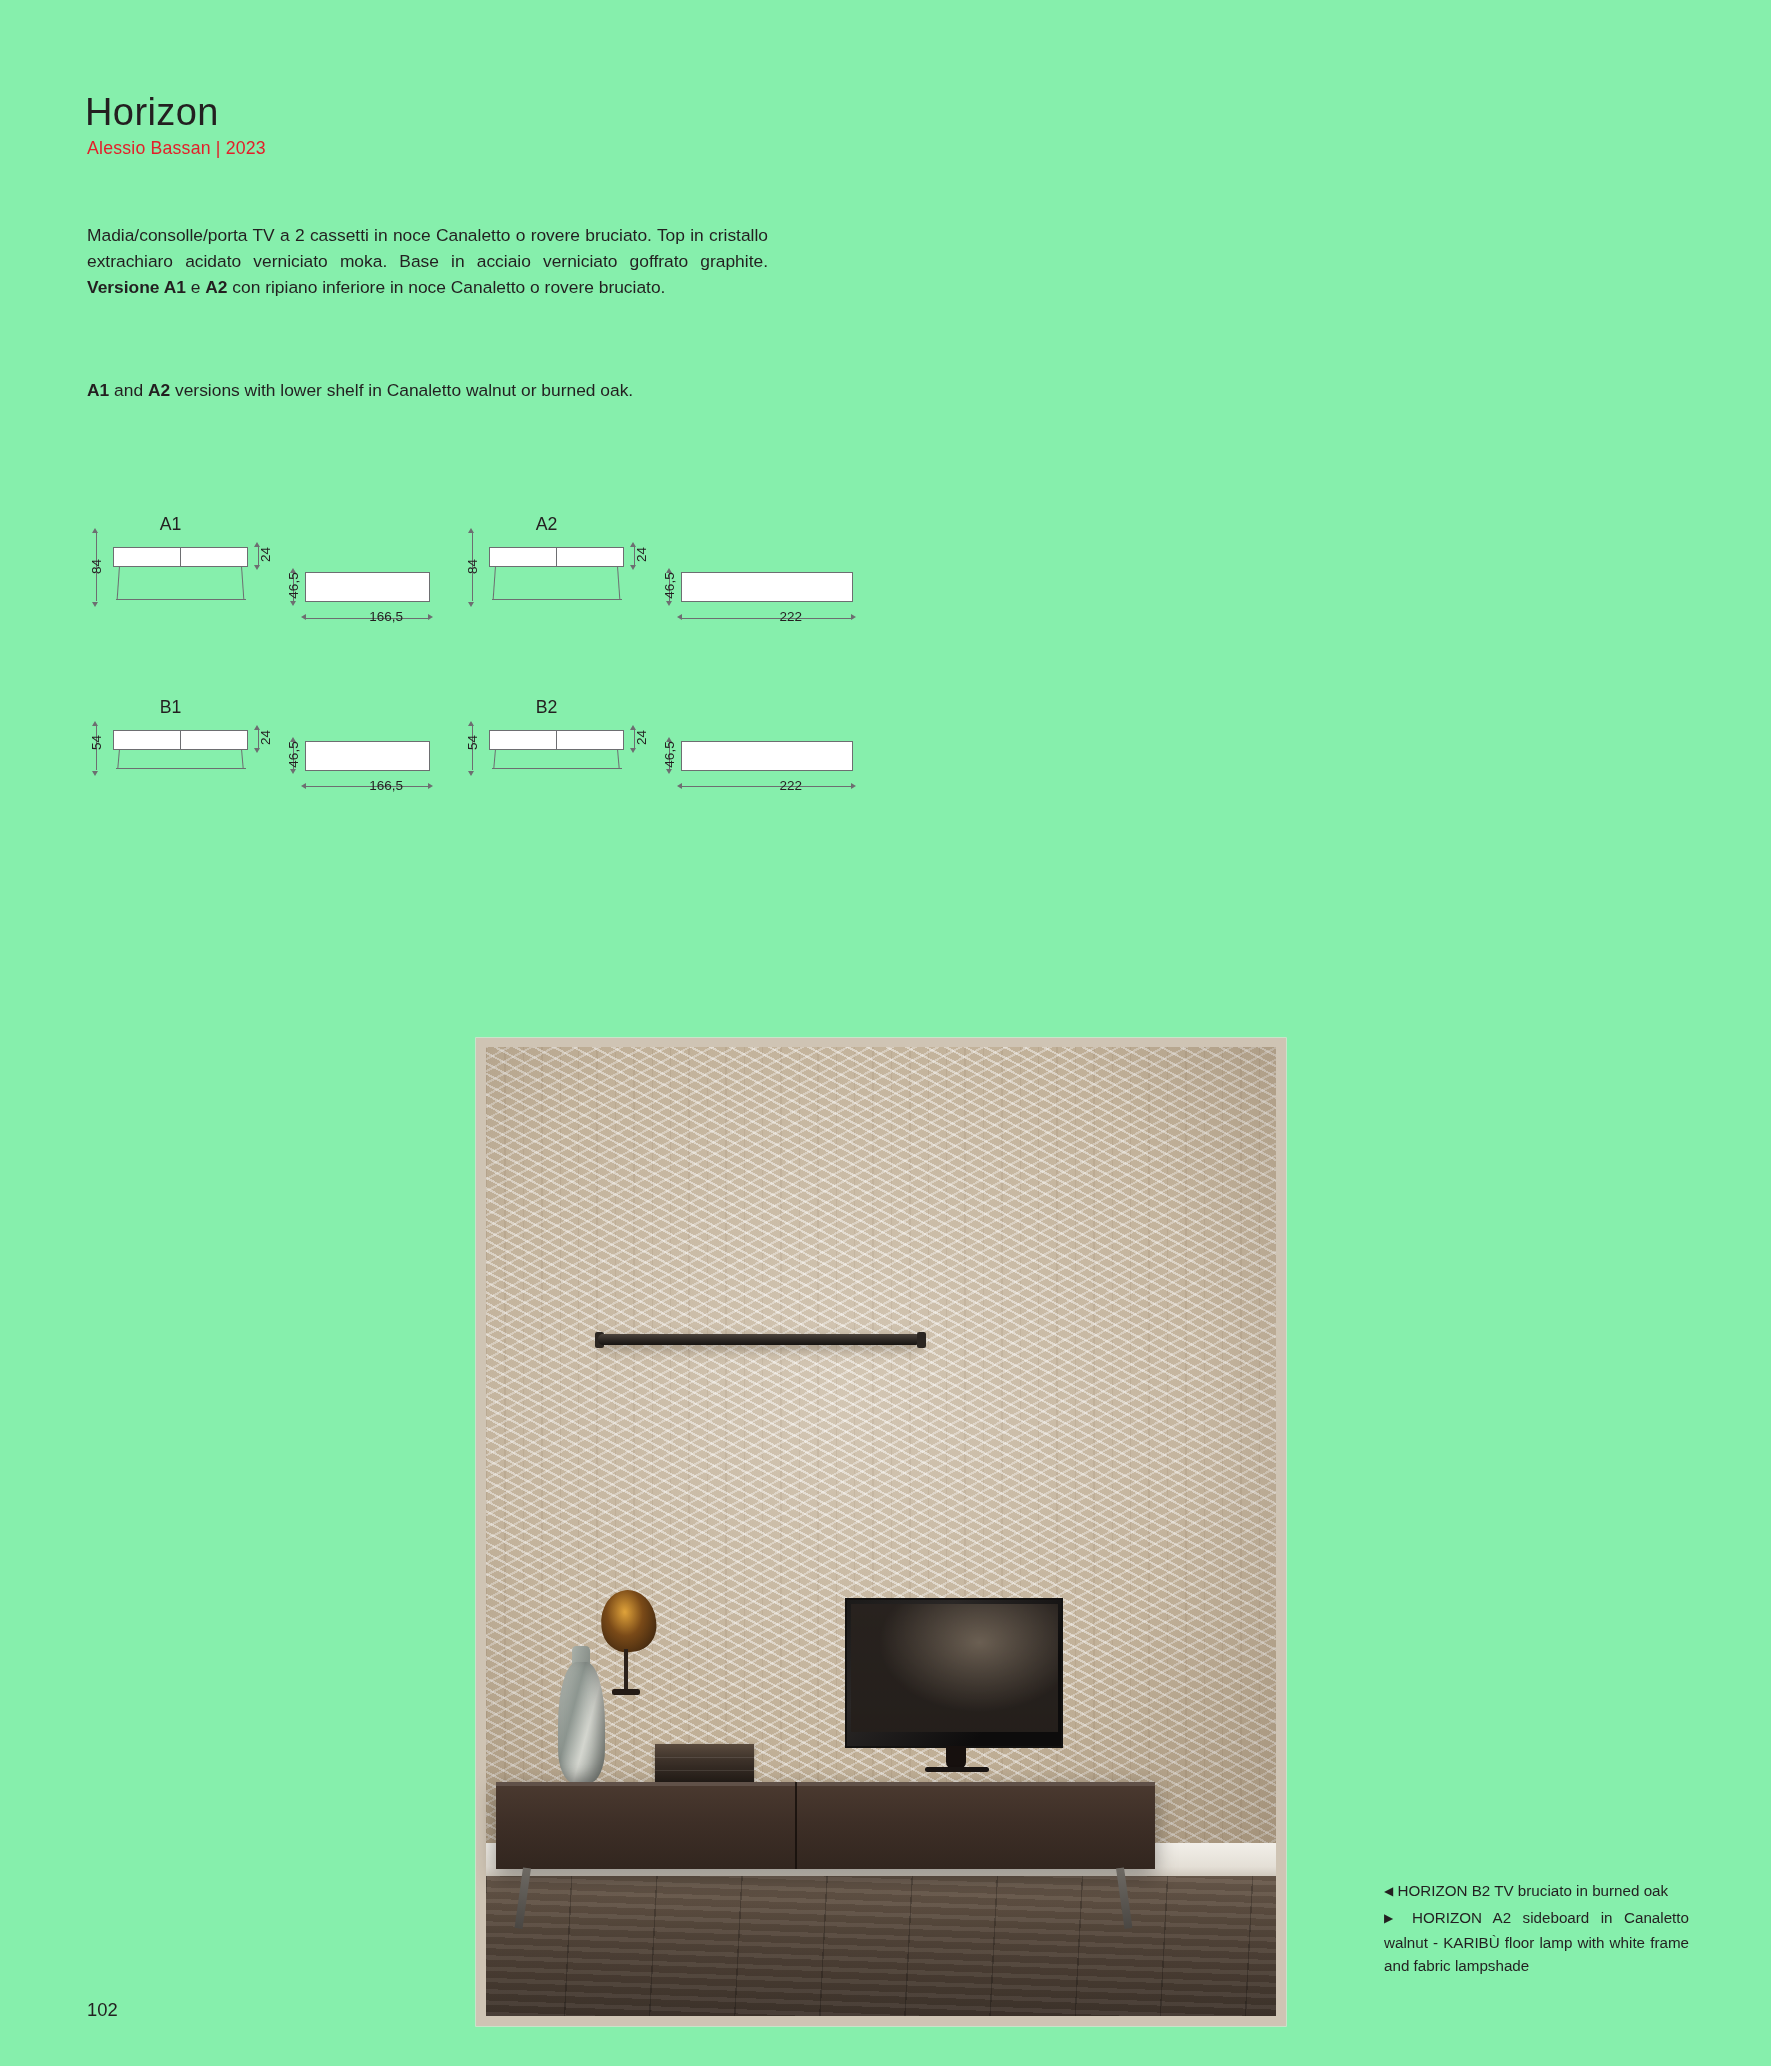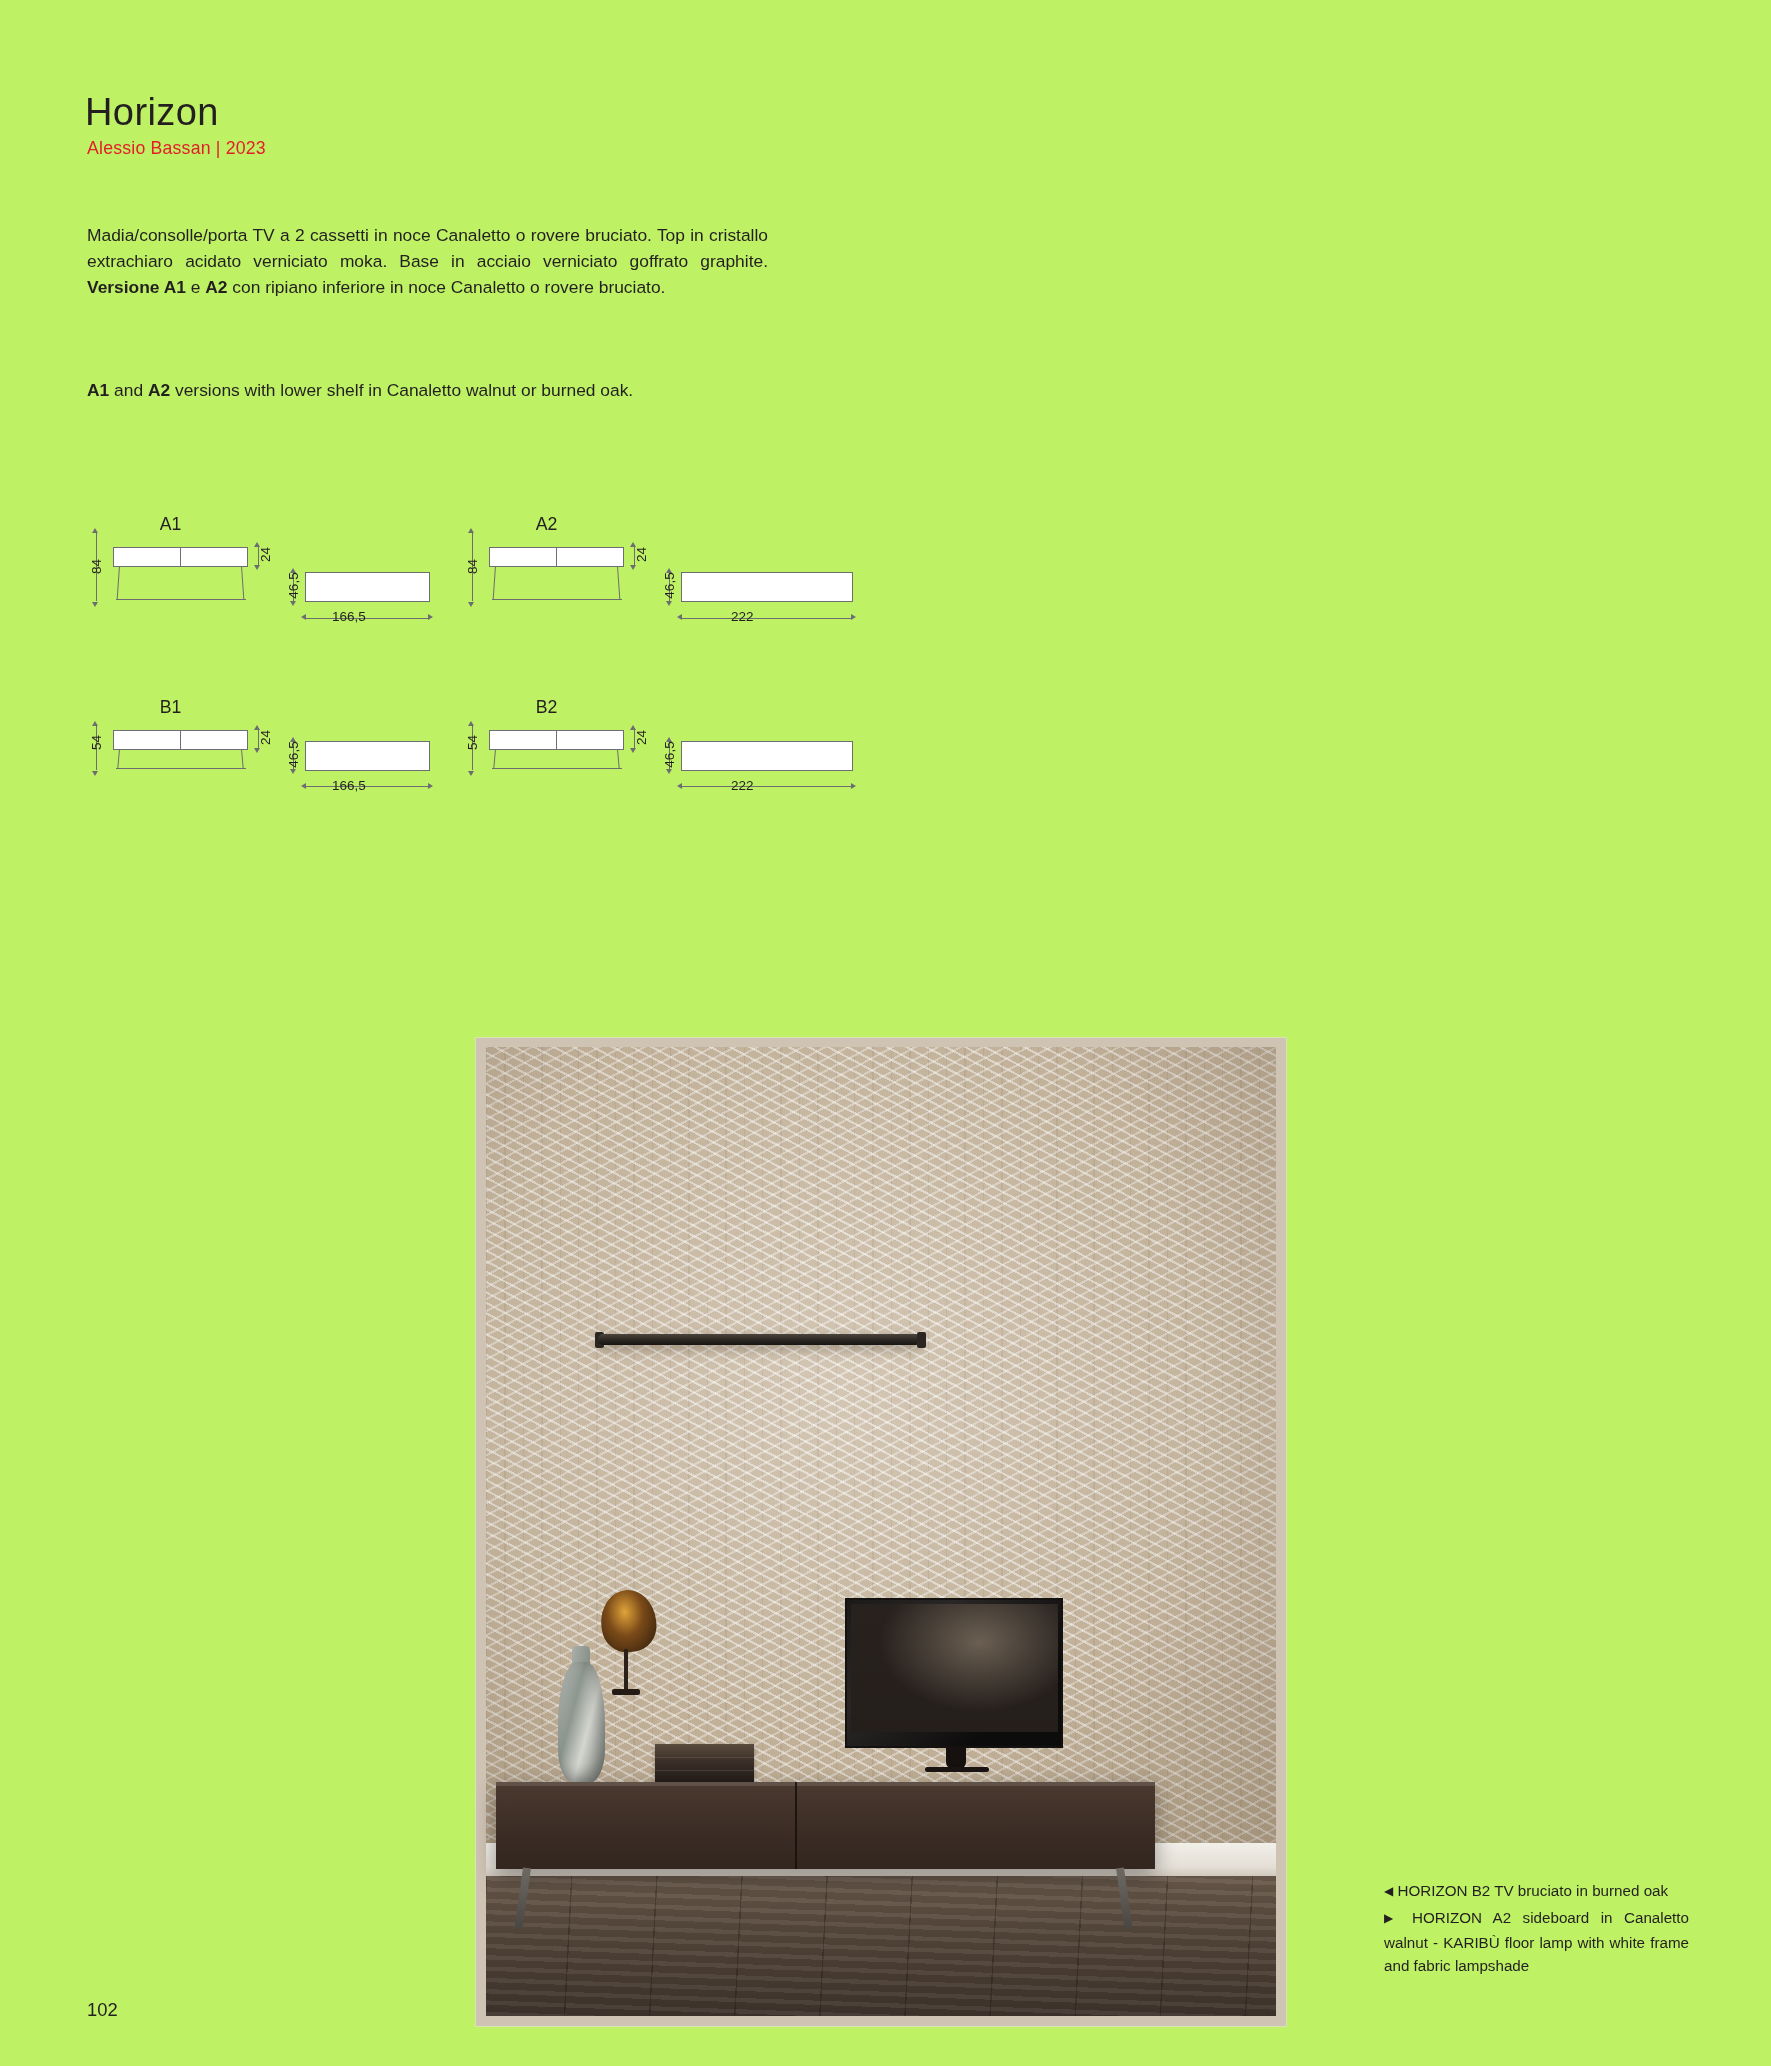--- a/index.html
+++ b/index.html
@@ -8,21 +8,21 @@
     background: #ffffff;
   }
   body {
     font-family: "Liberation Sans", sans-serif;
     color: #231f20;
   }
   .page {
     position: relative;
     width: 1771px;
     height: 2066px;
-    background: #bef264;
+    background: #86efac;
     overflow: hidden;
   }
 
   
   .title {
     position: absolute;
     left: 85px;
     top: 91px;
     font-size: 38px;
     font-weight: 400;
@@ -96,21 +96,21 @@
     color: #231f20;
     transform: rotate(-90deg);
     transform-origin: center center;
     white-space: nowrap;
   }
   .dim-h {
     position: absolute;
     font-size: 13.5px;
     color: #231f20;
     white-space: nowrap;
-    text-align: left;
+    text-align: right;
   }
   .arrow-line-v {
     position: absolute;
     width: 0.7px;
     background: #6d6e71;
   }
   .arrow-line-h {
     position: absolute;
     height: 0.7px;
     background: #6d6e71;

